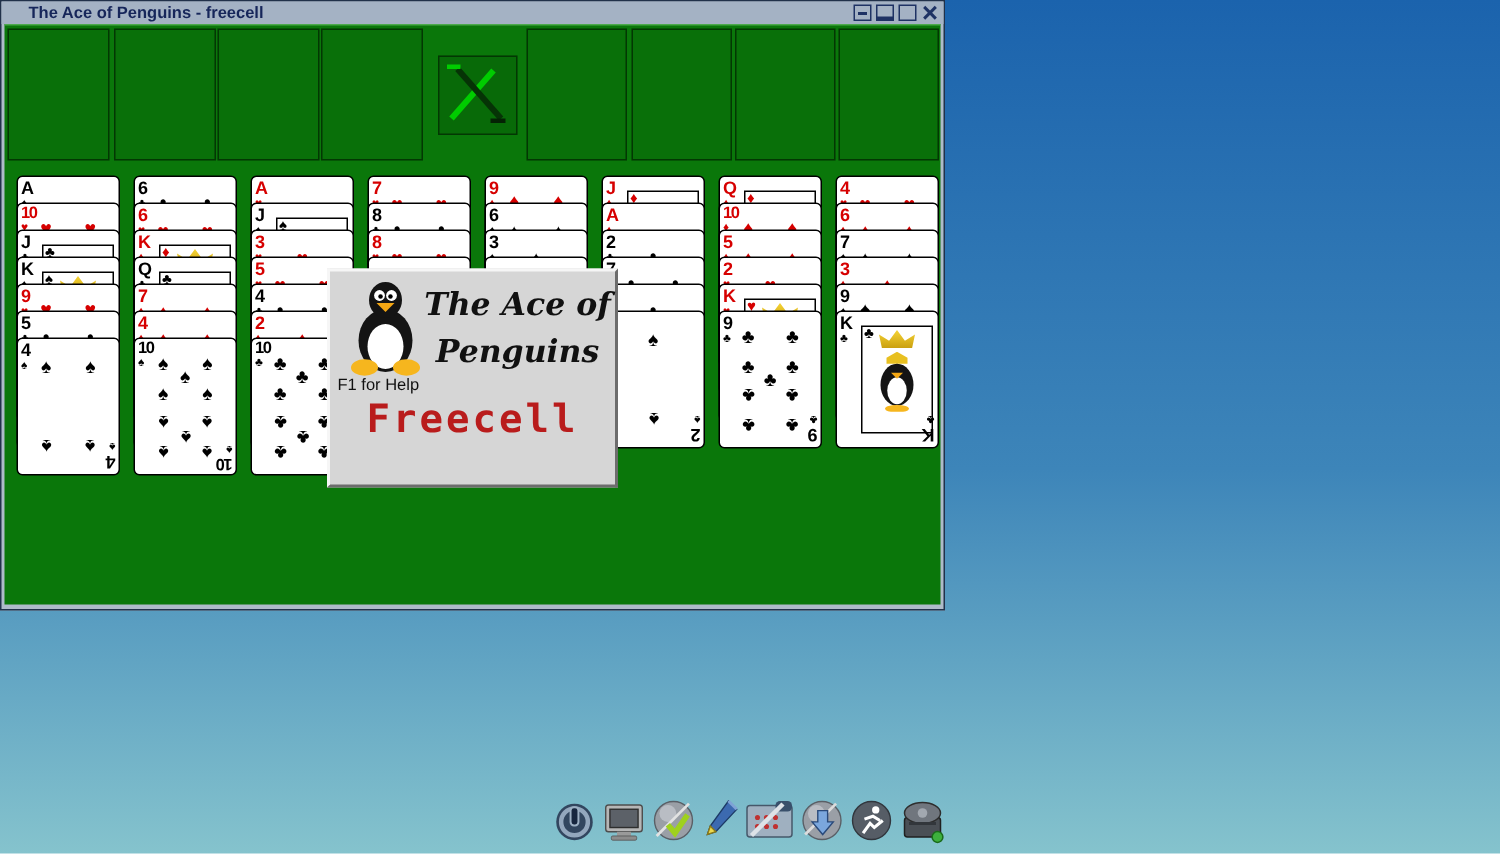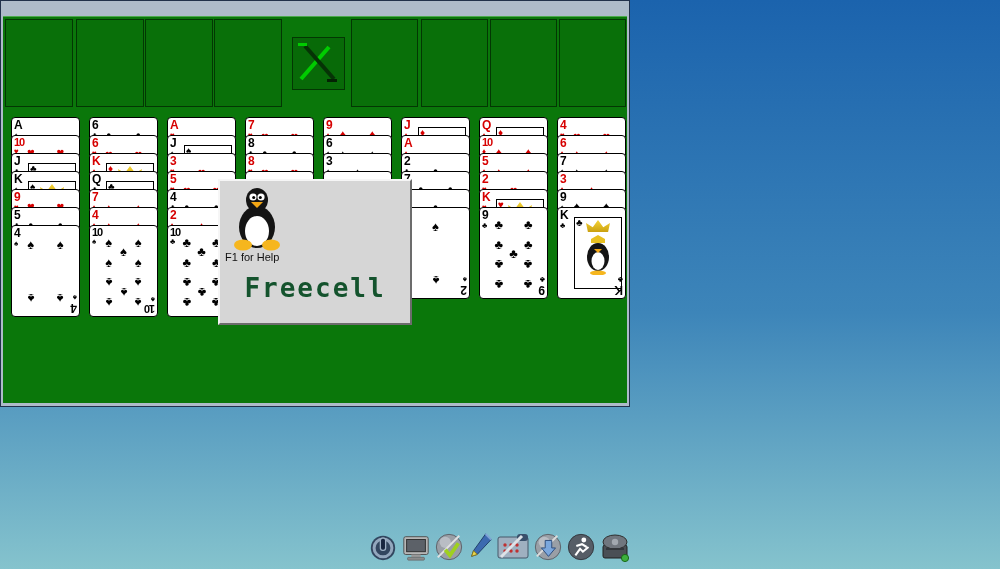--- a/index.html
+++ b/index.html
@@ -47,32 +47,43 @@
     background:linear-gradient(#f6d435,#caa010);
     clip-path:polygon(8% 100%,0 25%,28% 60%,50% 0,72% 60%,100% 25%,92% 100%);}
   .kpeng{position:absolute;left:50%;top:55%;transform:translate(-50%,-50%);}
   
   .dialog{position:absolute;left:215px;top:162px;width:194px;height:146px;background:#d6d6d6;
     border:2px solid;border-color:#f6f6f6 #6c6c6c #6c6c6c #f6f6f6;box-sizing:border-box;z-index:30;}
   .dlg-title{position:absolute;left:62px;right:2px;top:6px;text-align:center;
     font:bold italic 21px "DejaVu Serif",serif;color:#111;line-height:31px;}
   .dlg-help{position:absolute;left:5px;top:70px;font:11px "Liberation Sans",sans-serif;color:#111;}
   .dlg-game{position:absolute;left:0;right:0;top:84px;text-align:center;
-    font:bold 26px "DejaVu Sans Mono",monospace;letter-spacing:2px;color:#14532d;margin-top:8px;}
+    font:bold 26px "DejaVu Sans Mono",monospace;letter-spacing:2px;color:#b91c1c;}
   .dlg-by{position:absolute;left:0;right:0;top:121px;text-align:center;
     font:bold 13px "Liberation Sans",sans-serif;color:#111;}
   .tux{position:absolute;left:14px;top:4px;}
   
   .dock{position:absolute;left:368px;top:531px;display:flex;gap:3px;z-index:5;}
   .dock svg{display:block;}
 </style>
 </head>
 <body>
 
 <div class="window">
+  <div class="titlebar">
+    <span class="titletext">The Ace of Penguins - freecell</span>
+    <div class="controls">
+      <span class="wbtn">
+          <span class="bar"></span>
+        </span>
+      <span class="wbtn max"></span>
+      <span class="wbtn"></span>
+      <span class="wbtn close"></span>
+    </div>
+  </div>
 
   <div class="felt">
     <div id="freecells">
         <div class="slot" style="left: 2px;"></div>
         <div class="slot" style="left: 73px;"></div>
         <div class="slot" style="left: 142px;"></div>
         <div class="slot" style="left: 211px;"></div>
       </div>
 
     <div class="logo">
@@ -562,20 +573,24 @@
           <ellipse cx="23" cy="46" rx="12" ry="15" fill="#fff"></ellipse>
           <circle cx="19" cy="12" r="3.6" fill="#fff"></circle>
             <circle cx="27" cy="12" r="3.6" fill="#fff"></circle>
           <circle cx="19.7" cy="12.6" r="1.5" fill="#000"></circle>
             <circle cx="26.3" cy="12.6" r="1.5" fill="#000"></circle>
           <polygon points="17,17 29,17 23,23" fill="#f4a714"></polygon>
           <ellipse cx="9" cy="60" rx="9" ry="5.5" fill="#f6b61e"></ellipse>
           <ellipse cx="37" cy="60" rx="9" ry="5.5" fill="#f6b61e"></ellipse>
         </svg>
       </div>
+      <div class="dlg-title">
+        <span>The Ace of</span><br>
+        <span>Penguins</span>
+      </div>
       <div class="dlg-help">F1 for Help</div>
       <div class="dlg-game">Freecell</div>
     </div>
   </div>
 </div>
 
 <div class="dock">
   <span>
       <svg width="30" height="32" viewBox="0 0 32 32">
     <circle cx="16" cy="17" r="13" fill="#32465f"></circle>

